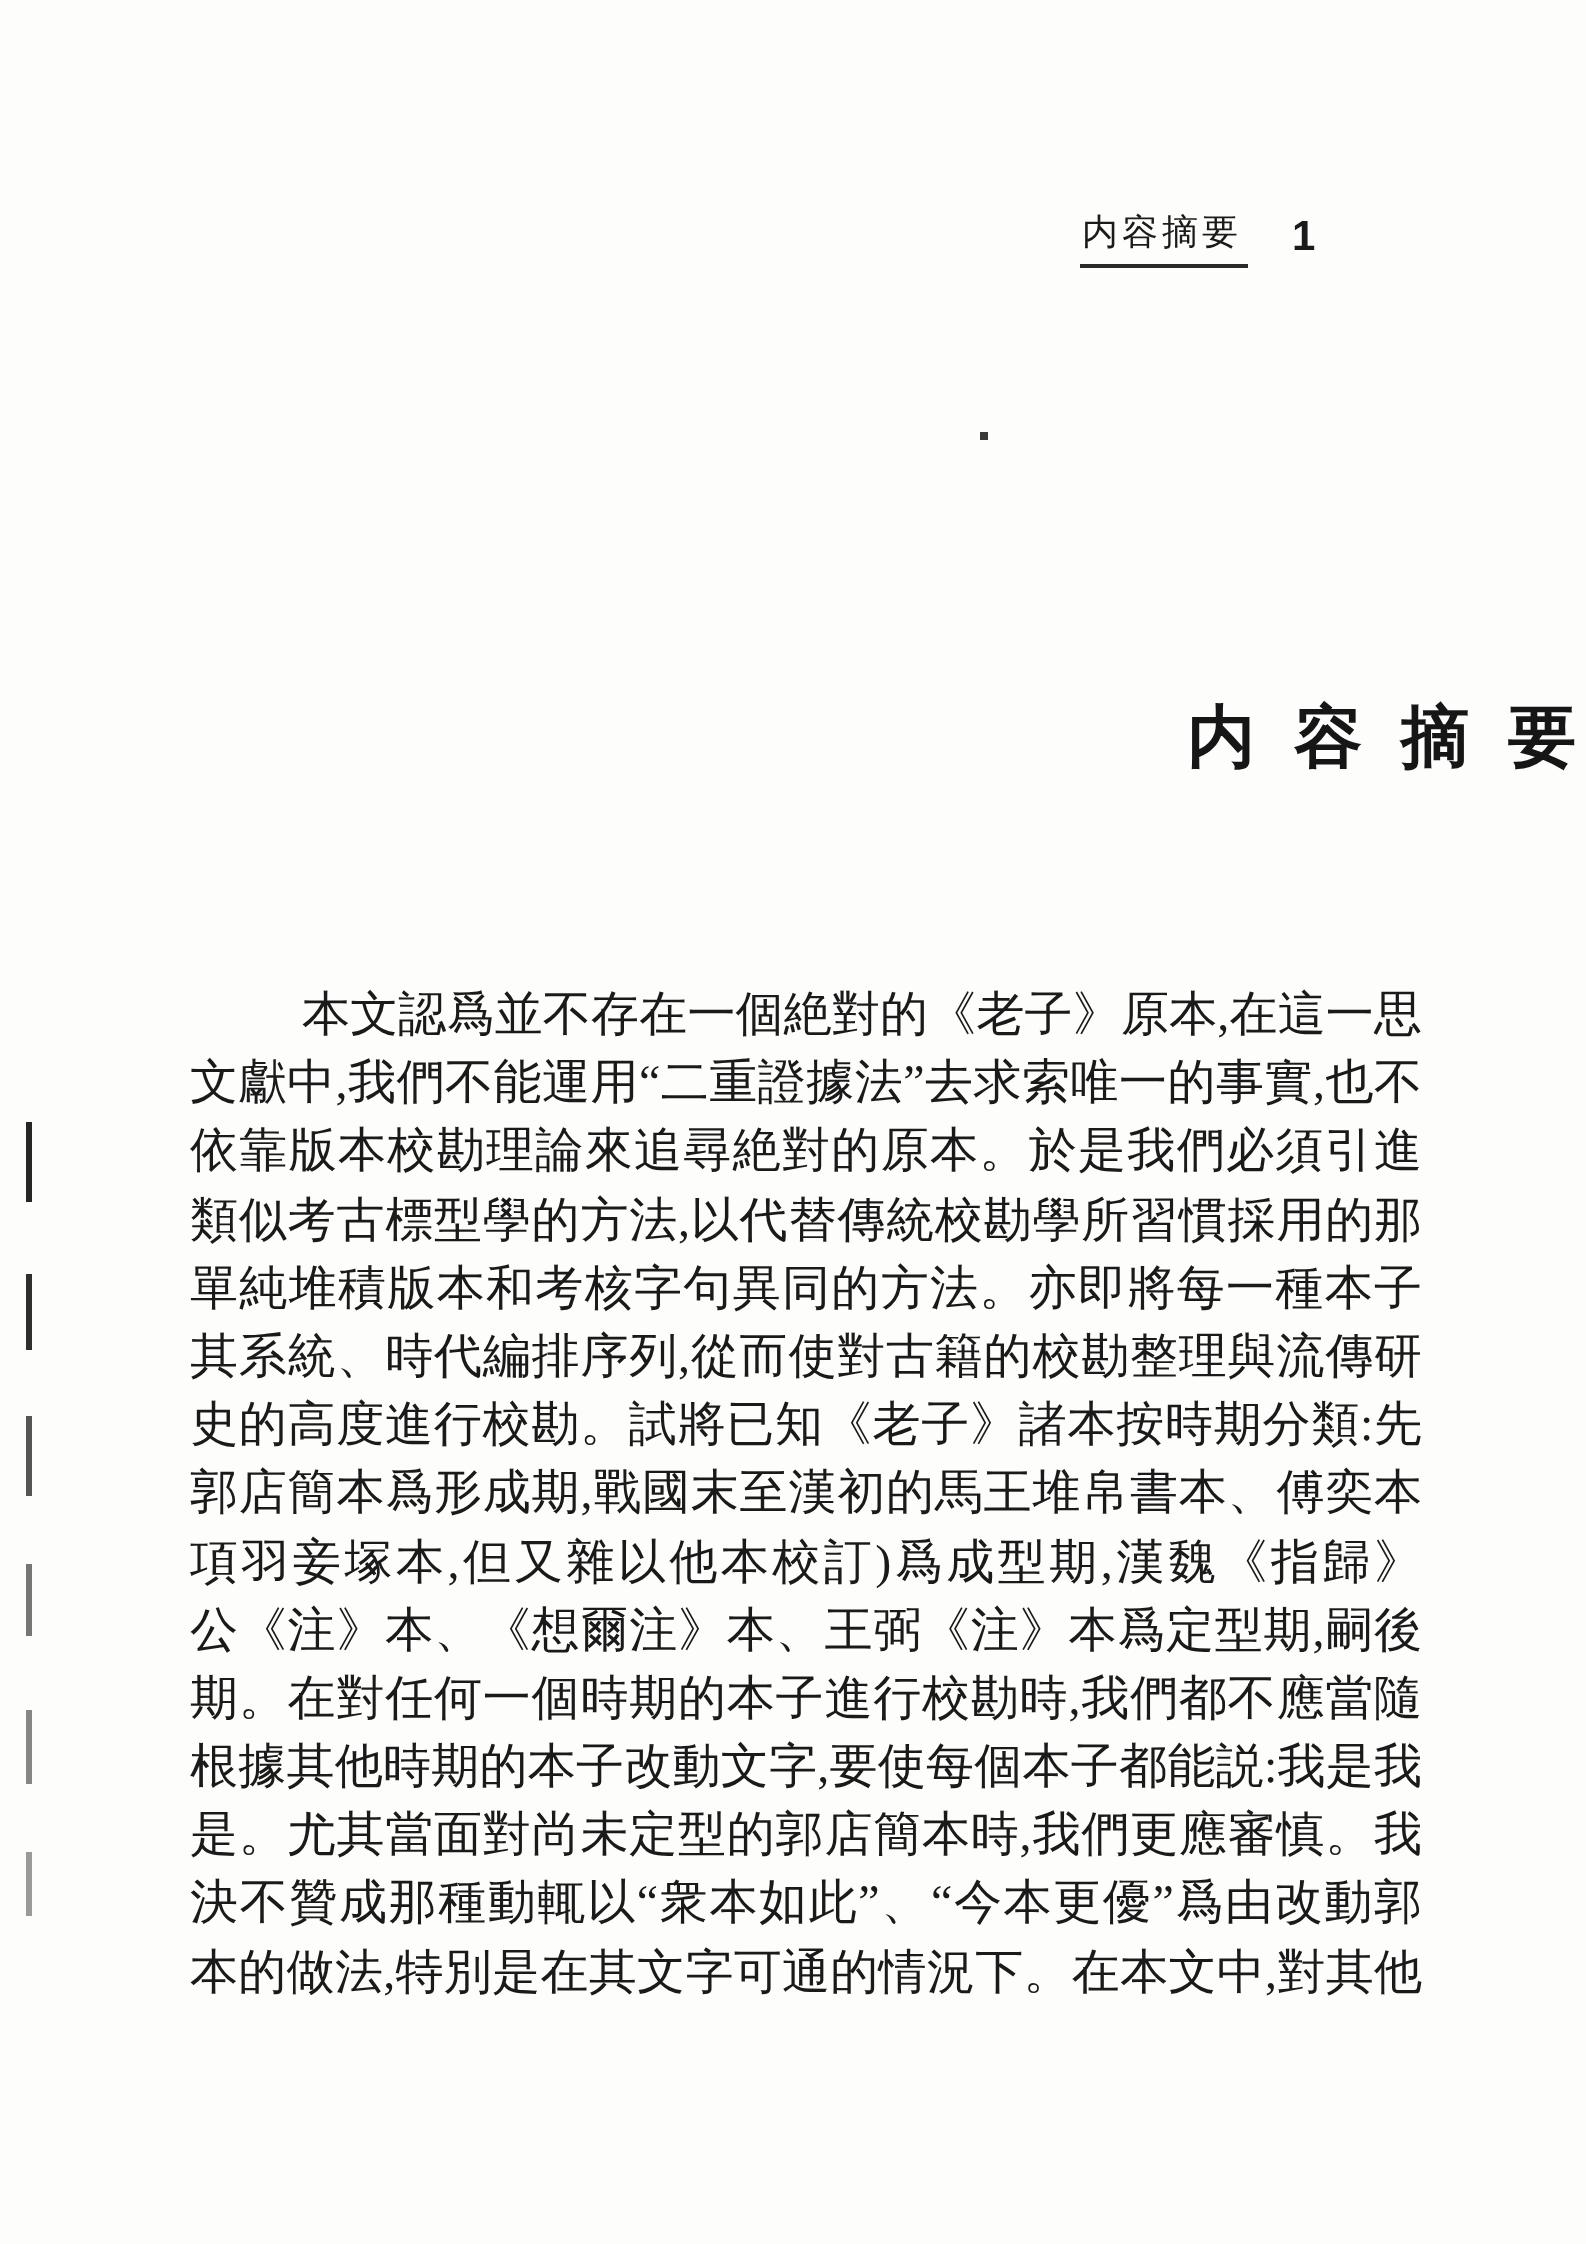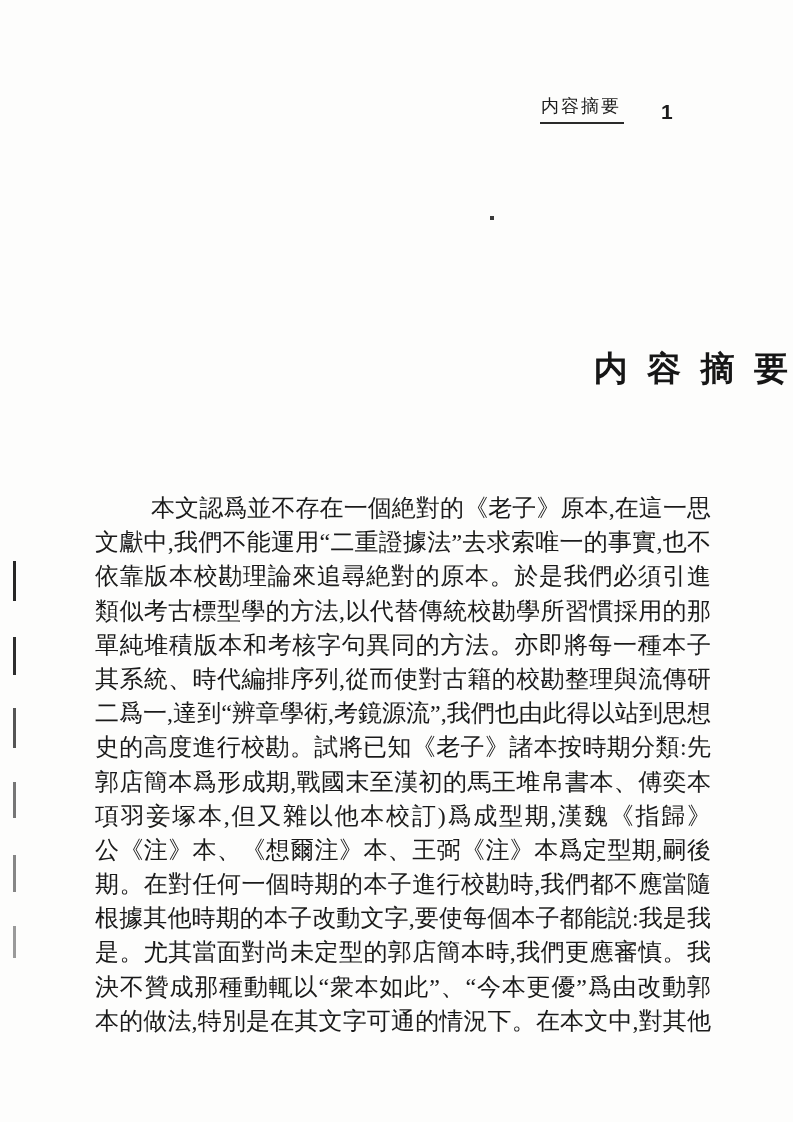--- a/index.html
+++ b/index.html
@@ -19,25 +19,25 @@
     margin: 0 auto;
     background: var(--paper);
     color: var(--ink);
     font-family: "Liberation Serif", serif;
     overflow: hidden;
   }
 
   
   .header {
     position: absolute;
-    top: 94px;
+    top: 104px;
     left: 540px;
     display: flex;
-    align-items: flex-end;
-    gap: 37px;
+    align-items: center;
+    gap: 22px;
   }
   .running-title {
     font-size: 18px;
     letter-spacing: 2px;
     border-bottom: 2px solid var(--accent-underline);
     padding: 0 3px 4px 1px;
   }
   .page-number {
     font-family: "Liberation Sans", sans-serif;
     font-weight: bold;
@@ -116,21 +116,20 @@
 
   <h1 class="title">内 容 摘 要</h1>
 
   <div class="body-block" id="abstract-body">
       <div class="line indent">本文認爲並不存在一個絶對的《老子》原本,在這一思想史</div>
       <div class="line">文獻中,我們不能運用“二重證據法”去求索唯一的事實,也不能</div>
       <div class="line">依靠版本校勘理論來追尋絶對的原本。於是我們必須引進一種</div>
       <div class="line">類似考古標型學的方法,以代替傳統校勘學所習慣採用的那種</div>
       <div class="line">單純堆積版本和考核字句異同的方法。亦即將每一種本子都依</div>
       <div class="line">其系統、時代編排序列,從而使對古籍的校勘整理與流傳研究合</div>
-      <div class="line">二爲一,達到“辨章學術,考鏡源流”,我們也由此得以站到思想</div>
       <div class="line">史的高度進行校勘。試將已知《老子》諸本按時期分類:先秦的</div>
       <div class="line">郭店簡本爲形成期,戰國末至漢初的馬王堆帛書本、傅奕本(宗</div>
       <div class="line">項羽妾塚本,但又雜以他本校訂)爲成型期,漢魏《指歸》本、河上</div>
       <div class="line">公《注》本、《想爾注》本、王弼《注》本爲定型期,嗣後諸本爲流傳</div>
       <div class="line">期。在對任何一個時期的本子進行校勘時,我們都不應當隨意</div>
       <div class="line">根據其他時期的本子改動文字,要使每個本子都能説:我是我所</div>
       <div class="line">是。尤其當面對尚未定型的郭店簡本時,我們更應審慎。我們</div>
       <div class="line">決不贊成那種動輒以“衆本如此”、“今本更優”爲由改動郭店簡</div>
       <div class="line">本的做法,特別是在其文字可通的情況下。在本文中,對其他 3</div>
     </div>

